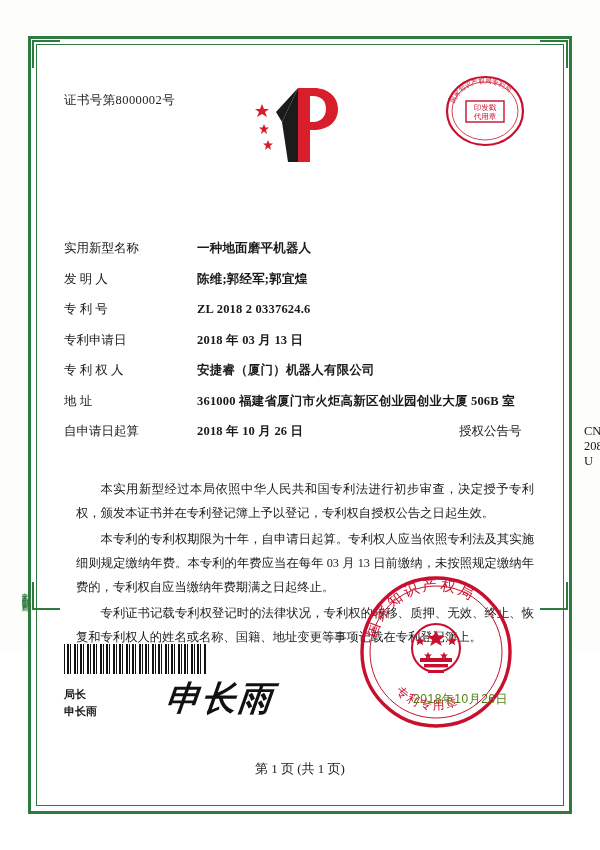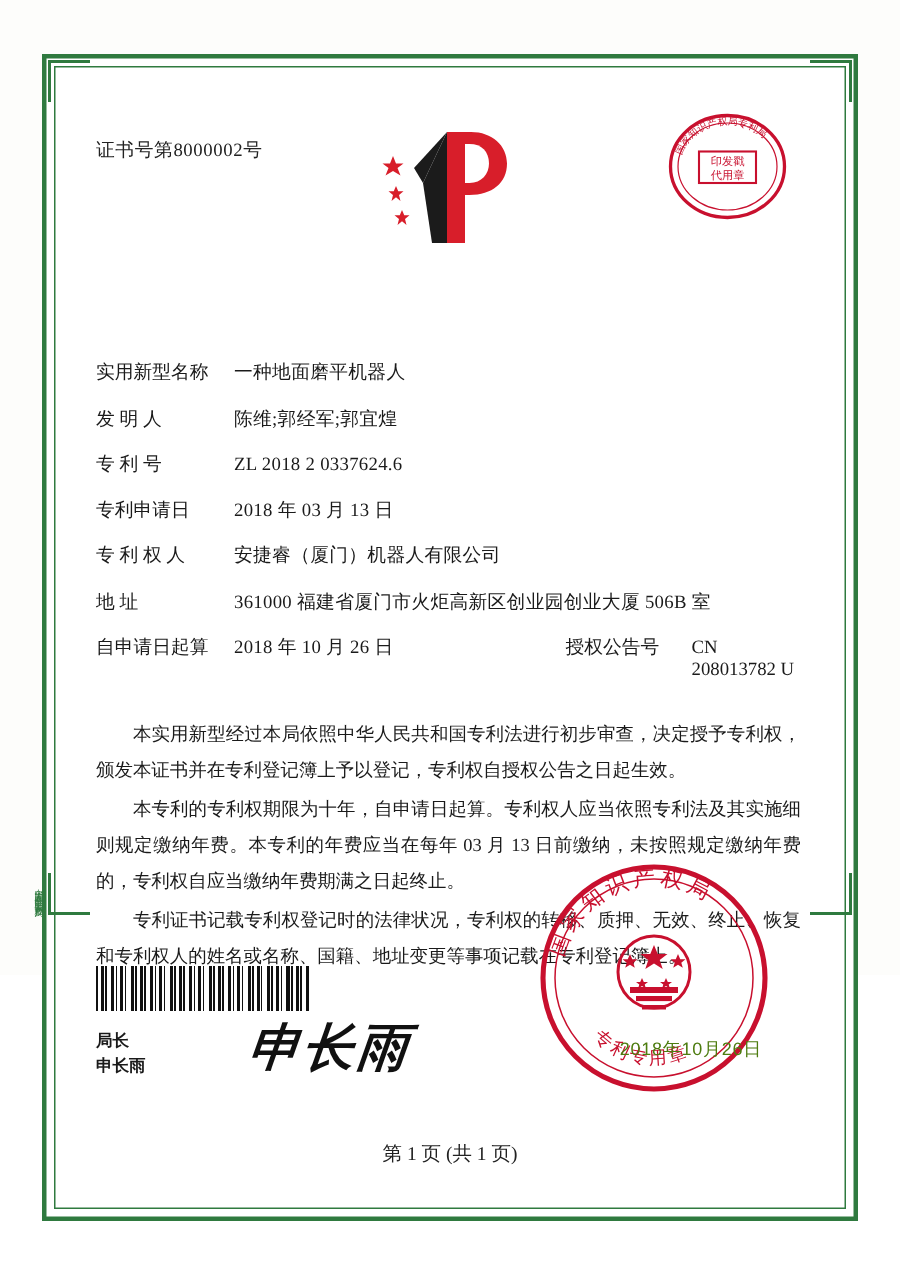--- a/index.html
+++ b/index.html
@@ -92,51 +92,53 @@
     position: absolute;
     left: 8px; top: 176px;
     width: 470px;
   }
   .frow {
     display: flex;
     align-items: baseline;
     margin-bottom: 13.5px;
     font-size: 12.5px;
     color: #1a1a1a;
+    gap: 41px;
   }
   .flabel {
     width: 92px;
     flex: 0 0 92px;
     letter-spacing: 0px;
     white-space: nowrap;
   }
   .fvalue {
     flex: 1 1 auto;
     letter-spacing: .2px;
+    font-weight: bold;
   }
   .frow.split .fvalue { flex: 0 0 200px; }
   .frow.split .flabel2 {
     flex: 0 0 84px;
     white-space: nowrap;
     margin-left: 21px;
   }
   .frow.split .fvalue2 { flex: 1 1 auto; }
 
   
   .paras {
     position: absolute;
     left: 8px; top: 414px;
     width: 470px;
   }
   .para {
     font-size: 12.3px;
     line-height: 1.95;
     text-align: justify;
     text-indent: 24.6px;
-    margin: 0 0 2px 0;
+    margin: 0 0 2px 12px;
     color: #1a1a1a;
   }
   
   .barcode {
     position: absolute;
     left: 8px; top: 580px;
     width: 142px; height: 30px;
     background:
       repeating-linear-gradient(90deg,
         #111 0px, #111 1px, #fff 1px, #fff 3px,

